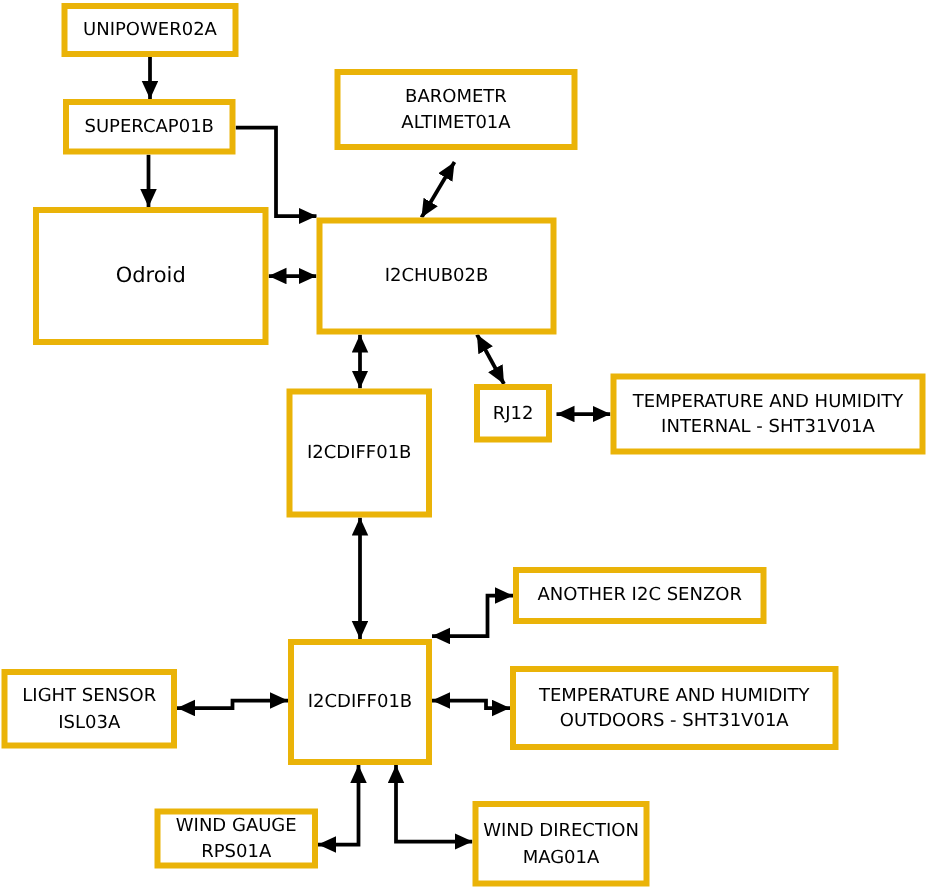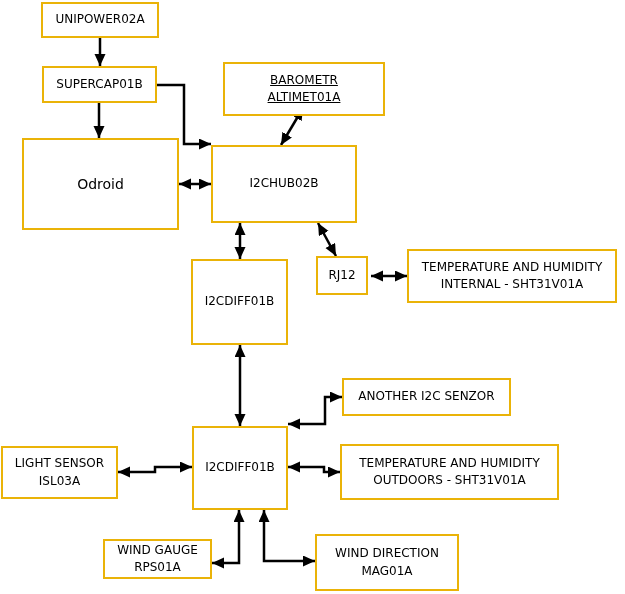--- a/index.html
+++ b/index.html
@@ -17,47 +17,47 @@
     width: 625px; height: 594px;
   }
   #connector-layer polyline {
     fill: none;
     stroke: #000000;
     stroke-width: 2.5;
   }
   .node {
     position: absolute;
     box-sizing: border-box;
-    border: 2px solid #eab308;
+    border: 4px solid #eab308;
     background: #ffffff;
     color: #000000;
     display: flex;
     flex-direction: column;
     align-items: center;
     justify-content: center;
     text-align: center;
     font-size: 12px;
     line-height: 1.45;
     white-space: nowrap;
   }
   
   #n-unipower   { left:41px;  top:2px;   width:118px; height:36px; }
   #n-supercap   { left:42px;  top:66px;  width:115px; height:37px; }
   #n-odroid     { left:22px;  top:138px; width:157px; height:92px; font-size:14px; }
-  #n-barometr   { left:223px; top:62px;  width:162px; height:54px;text-decoration:underline; }
-  #n-i2chub     { left:211px; top:145px; width:146px; height:78px; }
+  #n-barometr   { left:223px; top:46px;  width:162px; height:54px; }
+  #n-i2chub     { left:211px; top:145px; width:160px; height:78px; }
   #n-rj12       { left:316px; top:256px; width:52px;  height:39px; }
   #n-tempint    { left:407px; top:249px; width:210px; height:54px; }
   #n-i2cdiff1   { left:191px; top:259px; width:97px;  height:86px; }
   #n-another    { left:342px; top:378px; width:169px; height:38px;align-items:center; }
   #n-i2cdiff2   { left:192px; top:426px; width:96px;  height:84px; }
   #n-light      { left:1px;   top:446px; width:117px; height:53px; }
   #n-tempout    { left:340px; top:444px; width:219px; height:56px; }
   #n-windgauge  { left:103px; top:539px; width:109px; height:40px; }
-  #n-winddir    { left:315px; top:534px; width:144px; height:57px; }
+  #n-winddir    { left:315px; top:534px; width:118px; height:57px; }
 </style>
 </head>
 <body>
 
 <div class="canvas">
 
   <svg id="connector-layer" viewBox="0 0 625 594" xmlns="http://www.w3.org/2000/svg">
     <defs>
       <marker id="arrow" markerUnits="userSpaceOnUse" markerWidth="14" markerHeight="12" refX="12" refY="5.5" orient="auto-start-reverse">
         <path d="M0,0 L12,5.5 L0,11 Z" fill="#000000"></path>

